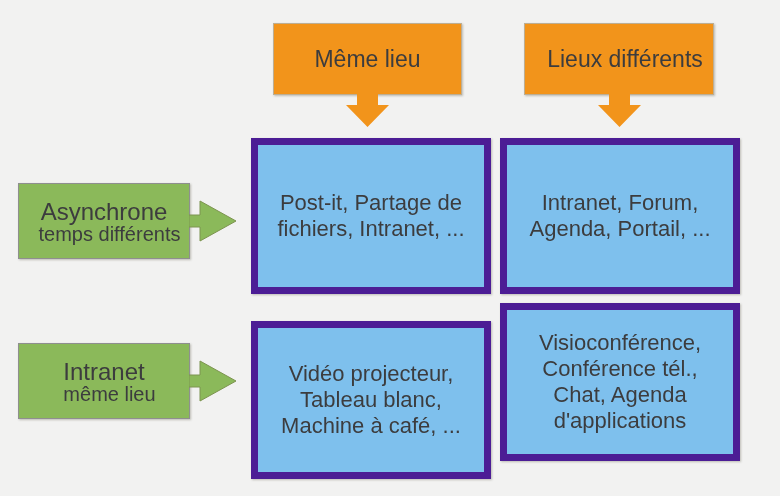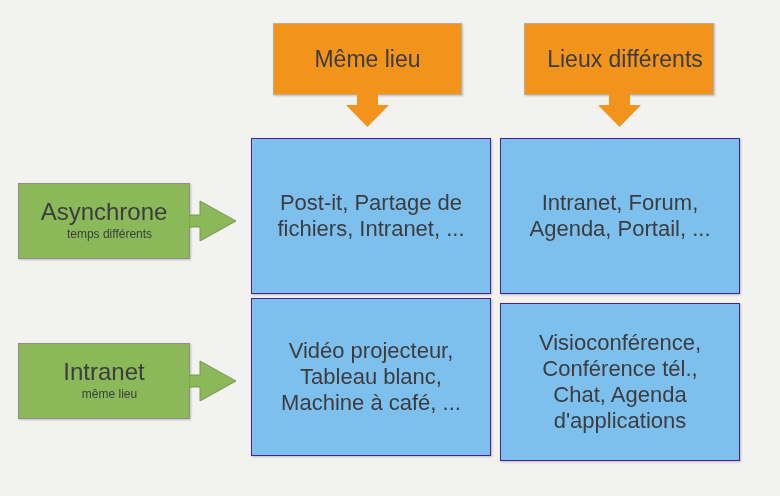--- a/index.html
+++ b/index.html
@@ -29,24 +29,24 @@
     border: 1px solid #bdae93;
     font-size: 23px;
   }
   .row-label {
     background: var(--green, #8bb95a);
     border: 1px solid #8f8f8f;
     flex-direction: column;
     line-height: 26px;
   }
   .row-label .main { font-size: 24px; }
-  .row-label .sub  { font-size: 12px; line-height: 19px; margin-left: 11px; }
+  .row-label .sub  { font-size: 20px; line-height: 19px; margin-left: 11px; }
   .cell {
     background: var(--blue, #7ec0ed);
-    border: 1px solid #4c1d95;
+    border: 7px solid #4c1d95;
     font-size: 22px;
     line-height: 26px;
     white-space: pre-line;
   }
   .arrow { position: absolute; display: block; }
 </style>
 </head>
 <body>
 
 <div class="canvas">
@@ -78,21 +78,21 @@
     <polygon points="0,15 11,15 11,1 47,21 11,41 11,27 0,27" fill="#8bb95a" stroke="#7d9450" stroke-width="1"></polygon>
   </svg>
   <svg class="arrow" style="left:189px; top:360px;" width="48" height="42" viewBox="0 0 48 42" aria-hidden="true">
     <polygon points="0,15 11,15 11,1 47,21 11,41 11,27 0,27" fill="#8bb95a" stroke="#7d9450" stroke-width="1"></polygon>
   </svg>
 
   <div class="box cell" style="left:251px; top:138px; width:240px; height:156px;">Post-it, Partage de
 fichiers, Intranet, ...</div>
   <div class="box cell" style="left:500px; top:138px; width:240px; height:156px;">Intranet, Forum,
 Agenda, Portail, ...</div>
-  <div class="box cell" style="left:251px; top:298px; width:240px; height:158px;">Vidéo projecteur,
+  <div class="box cell" style="left:251px; top:321px; width:240px; height:158px;">Vidéo projecteur,
 Tableau blanc,
 Machine à café, ...</div>
   <div class="box cell" style="left:500px; top:303px; width:240px; height:158px;">Visioconférence,
 Conférence tél.,
 Chat, Agenda
 d'applications</div>
 
 </div>
 
 </body></html>

